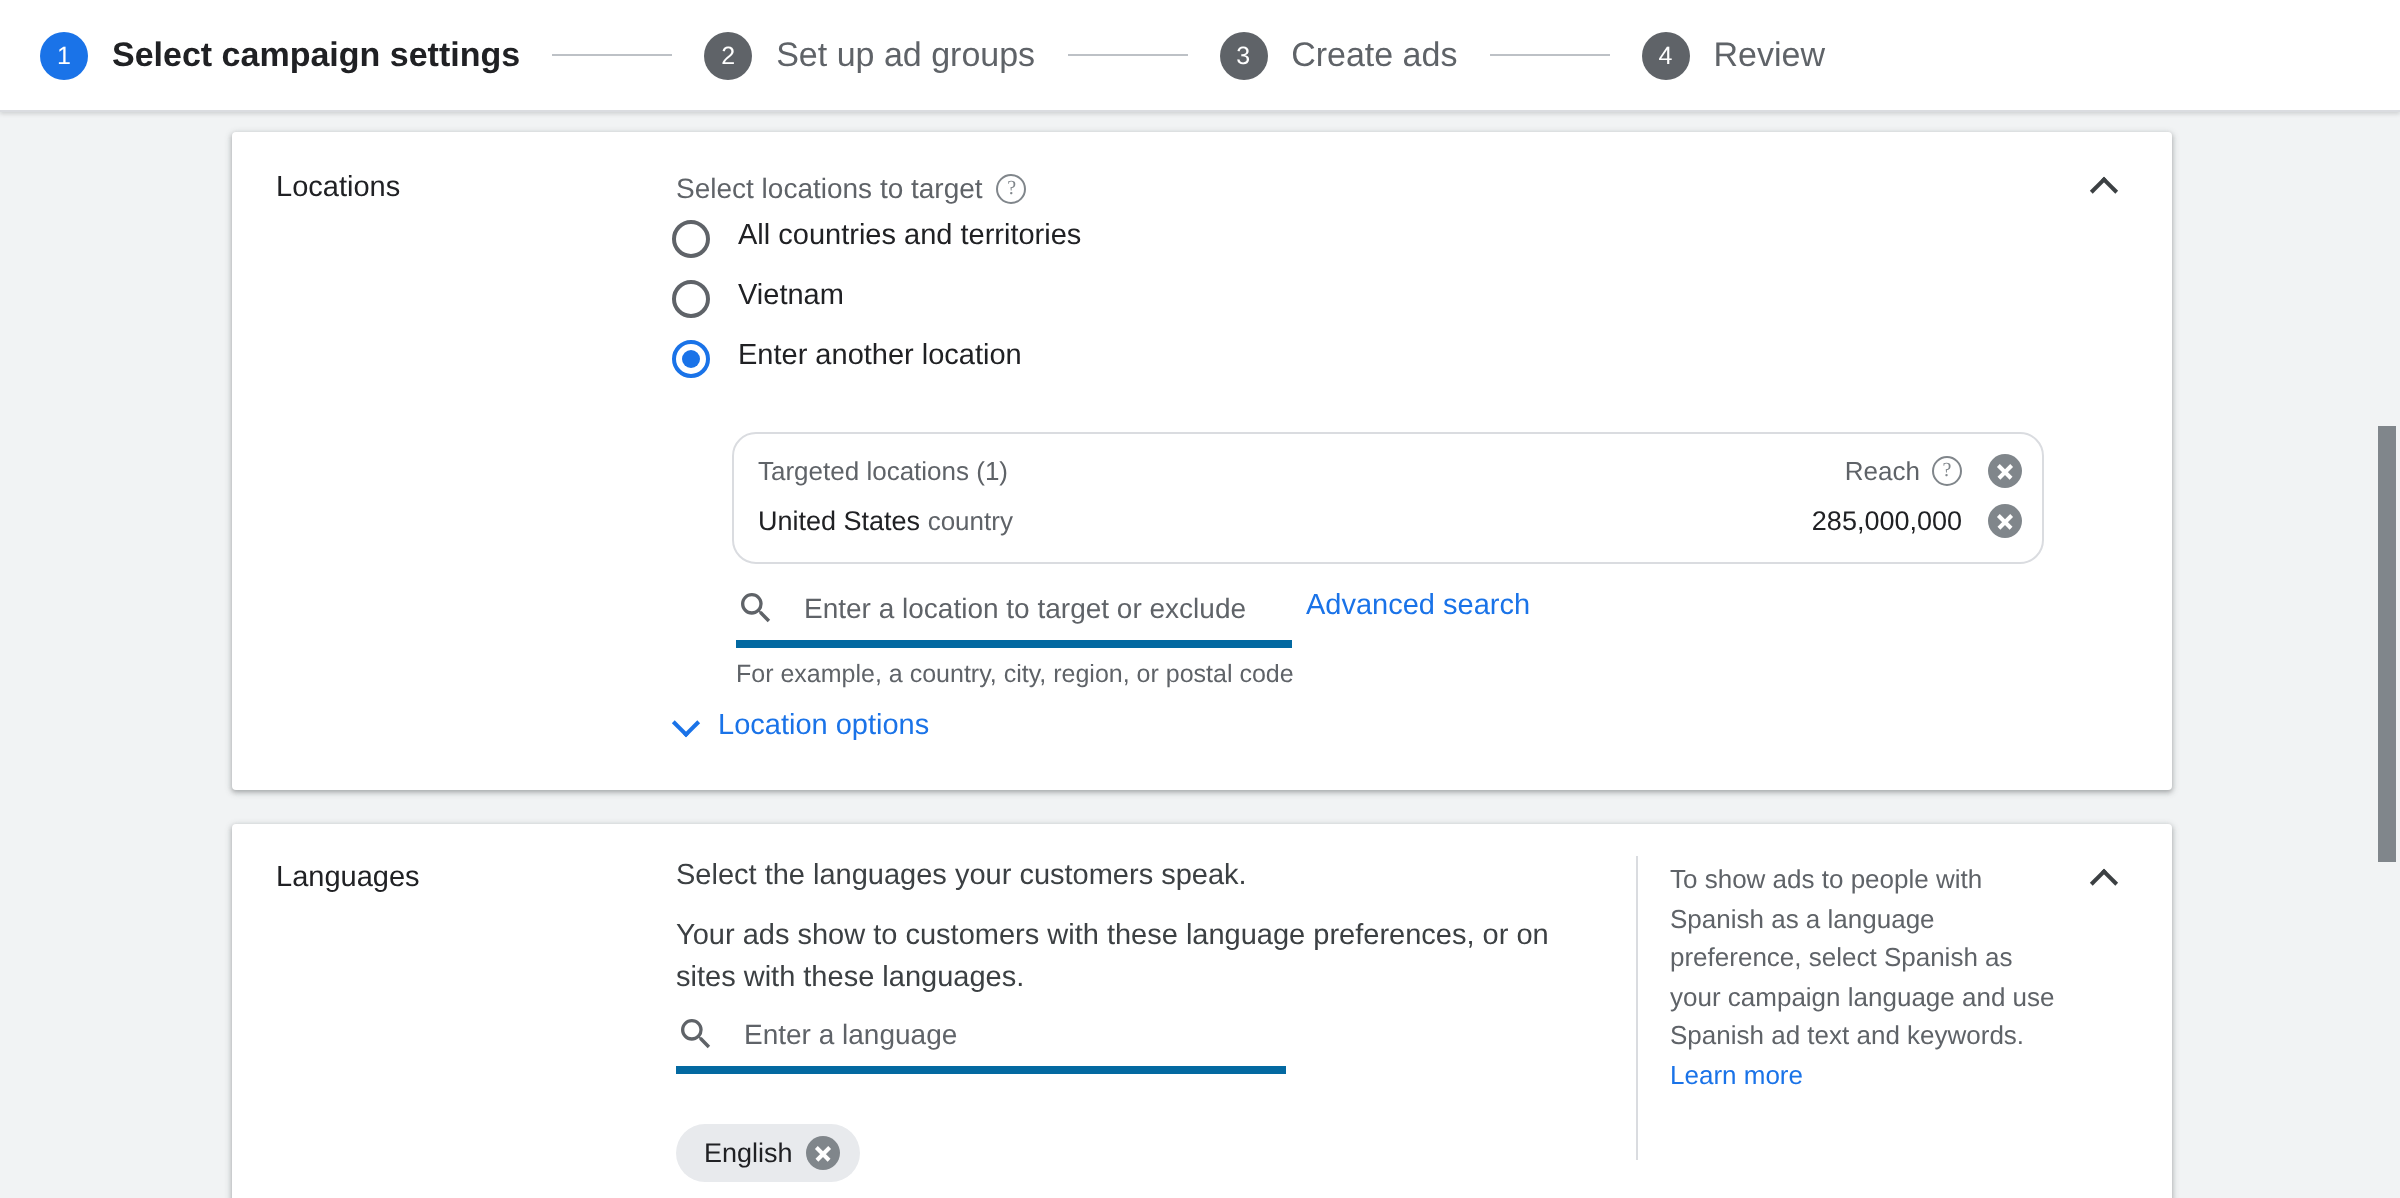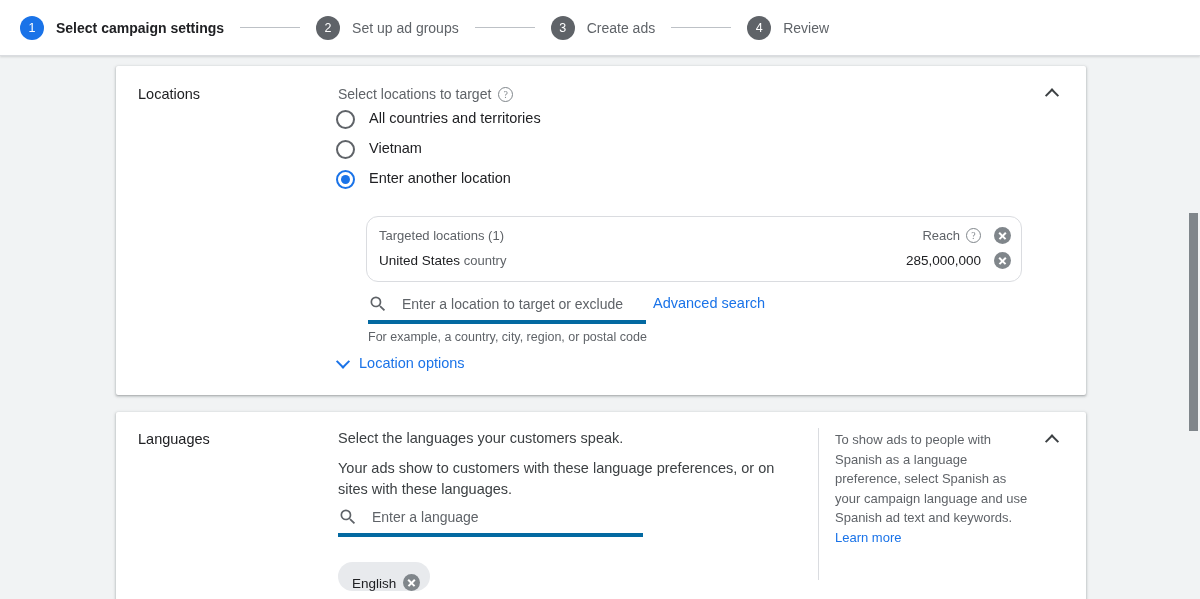--- a/index.html
+++ b/index.html
@@ -44,21 +44,21 @@
     display: flex;
     align-items: center;
     justify-content: center;
     flex: 0 0 auto;
     font-weight: 400;
   }
   .step-circle.active { background: #1a73e8; }
   .step-circle.inactive { background: #5f6368; }
   .step-label {
     margin-left: 12px;
-    font-size: 14px;
+    font-size: 17px;
     white-space: nowrap;
   }
   .step-label.active { color: #202124; font-weight: bold; }
   .step-label.inactive { color: #5f6368; font-weight: normal; }
   .step-connector {
     width: 60px;
     height: 1px;
     background: #bdc1c6;
     margin: 0 16px;
     flex: 0 0 auto;
@@ -258,21 +258,21 @@
   .lang-text {
     position: absolute;
     font-size: 14.5px;
     color: #3c4043;
     line-height: 21px;
   }
 
   .chip {
     position: absolute;
     display: inline-flex;
-    align-items: flex-end;
+    align-items: center;
     height: 29px;
     padding: 0 10px 0 14px;
     background: #e8eaed;
     border-radius: 15px;
     font-size: 13.5px;
     color: #202124;
     cursor: default;
   }
 
   .lang-divider {

